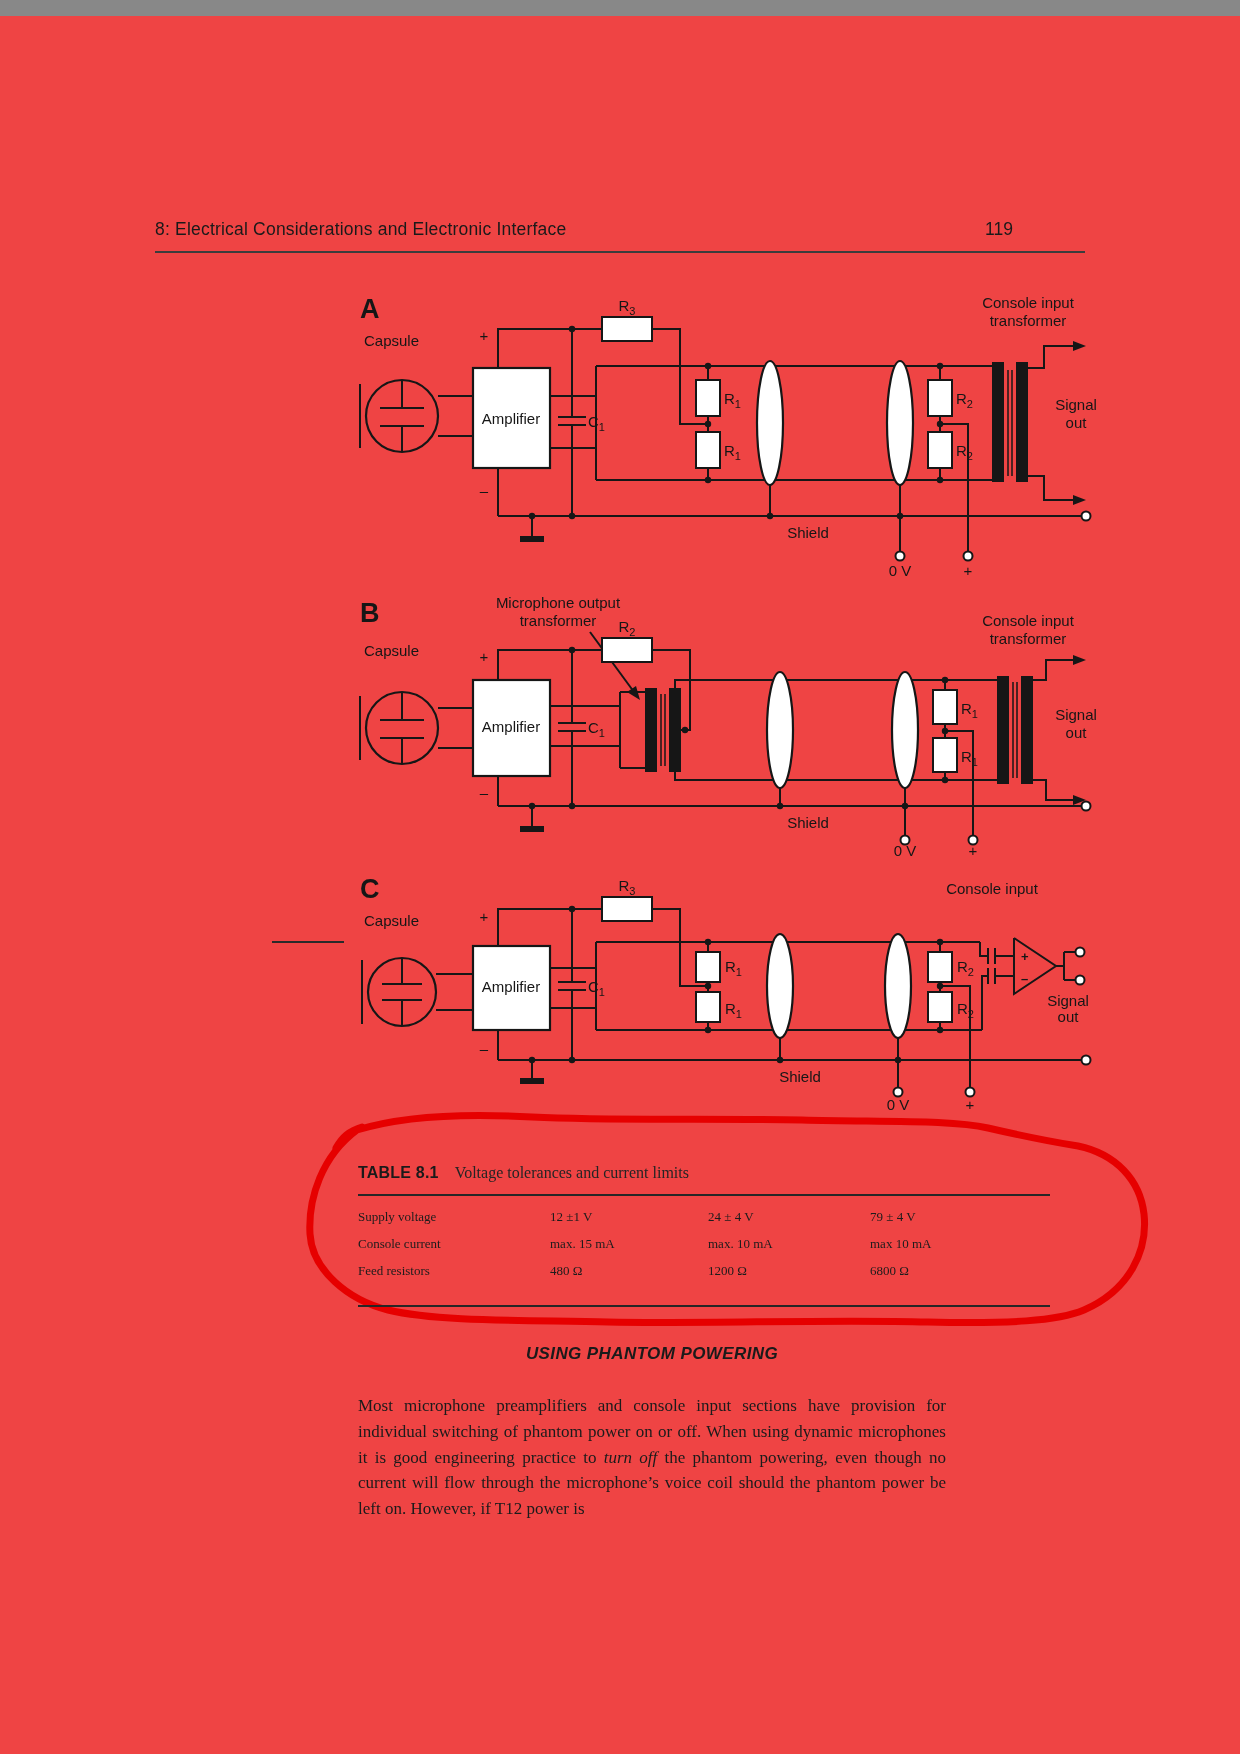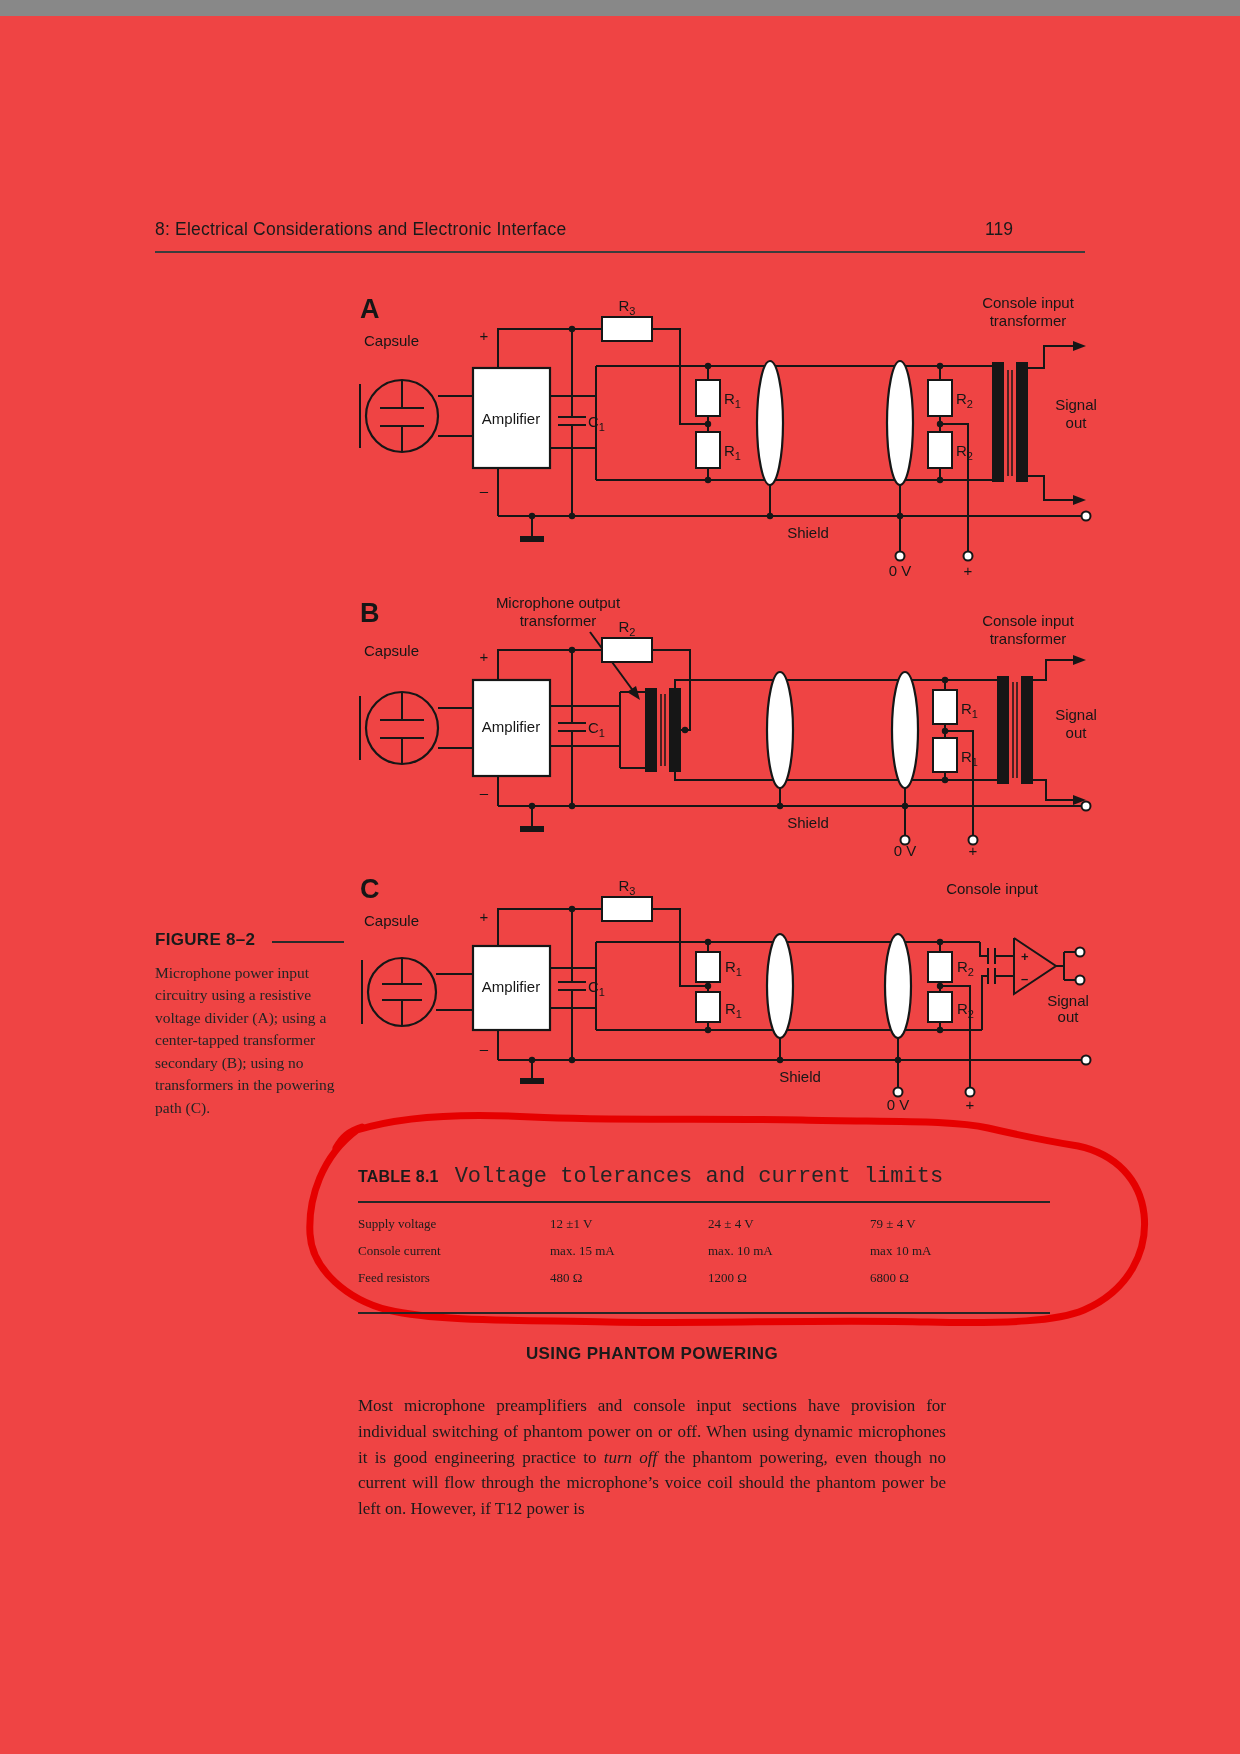--- a/index.html
+++ b/index.html
@@ -27,27 +27,27 @@
   .d circle.term{fill:#fff;stroke:#161616;stroke-width:2;}
   .d polygon.ah{fill:#161616;stroke:none;}
   .d text{font-family:"Liberation Sans",sans-serif;font-size:15px;fill:#161616;}
   .d text.panel{font-size:27px;font-weight:bold;}
   .d tspan.sub{font-size:11px;}
   .d text.op{font-size:13px;font-weight:bold;}
   
   .tbl{left:358px;top:1148px;width:692px;}
   .tbl-title{white-space:nowrap;}
   .tbl-label{font-size:16px;font-weight:bold;letter-spacing:.2px;}
-  .tbl-caption{font-family:Liberation Mono, monospace;font-size:22px;margin-left:16px;color:#242424;}
+  .tbl-caption{font-family:Liberation Serif, serif;font-size:16px;margin-left:16px;color:#242424;}
   .tbl-rule{height:2px;background:#262626;margin-top:12px;}
   .tbl-grid{display:grid;grid-template-columns:192px 158px 162px auto;
             font-family:"Liberation Serif",serif;font-size:13px;line-height:27px;
             padding:7px 0 9px 0;color:#1c1c1c;}
   
-  .sec-head{left:358px;top:1328px;width:588px;text-align:center;font-size:17px;font-weight:bold;letter-spacing:.4px;}
+  .sec-head{left:358px;top:1328px;width:588px;text-align:center;font-size:17px;font-weight:bold;letter-spacing:.4px;font-style:italic;}
   .body-par{left:358px;top:1360px;width:588px;font-family:"Liberation Serif",serif;font-size:17px;
             line-height:1.52;text-align:justify;color:#1b1b1b;}
   .body-par em{}
 </style>
 </head>
 <body>
 
 <div class="page">
 
   <div class="abs hdr-title">8: Electrical Considerations and Electronic Interface</div>
@@ -337,24 +337,20 @@
     <text x="617" y="108"><tspan>R</tspan><tspan class="sub" dy="4">2</tspan></text>
     <text x="617" y="150"><tspan>R</tspan><tspan class="sub" dy="4">2</tspan></text>
     <text x="652" y="30" text-anchor="middle">Console input</text>
     <text x="728" y="142" text-anchor="middle">Signal</text>
     <text x="728" y="158" text-anchor="middle">out</text>
     <text x="460" y="218" text-anchor="middle">Shield</text>
     <text x="558" y="246" text-anchor="middle">0 V</text>
     <text x="630" y="246" text-anchor="middle">+</text>
   </svg>
 
-  <div class="abs figcap">
-    <div class="flabel">FIGURE 8–2</div>
-    <p>Microphone power input circuitry using a resistive voltage divider (A); using a center-tapped transformer secondary (B); using no transformers in the powering path (C).</p>
-  </div>
   <div class="abs fig-dash"></div>
 
   <svg class="abs" style="left:272px;top:1082px" width="890" height="240" viewBox="0 0 890 240">
     <path d="M 85,32 C 130,18 190,15 260,19 C 340,23 430,20 530,22 C 620,24 680,22 716,30
              C 742,36 768,42 806,48 C 844,56 868,82 872,116 C 876,152 858,192 812,212
              C 786,223 736,226 656,224 C 556,221 436,226 336,224 C 256,222 166,224 116,212
              C 76,202 40,172 38,136 C 36,100 50,58 85,32" fill="none" stroke-width="7" stroke-linecap="round" stroke-linejoin="round" stroke="#e60000"></path>
     <path d="M 64,50 C 70,39 77,33 90,29" fill="none" stroke-width="7" stroke-linecap="round" stroke="#e60000"></path>
   </svg>
 

